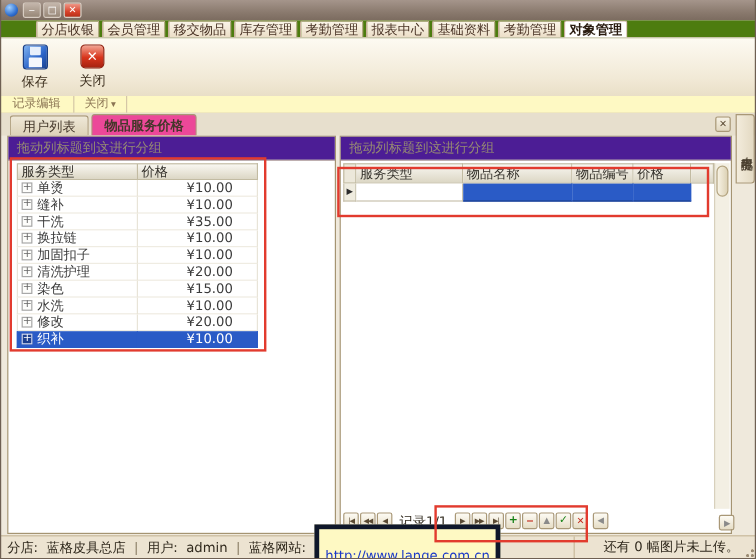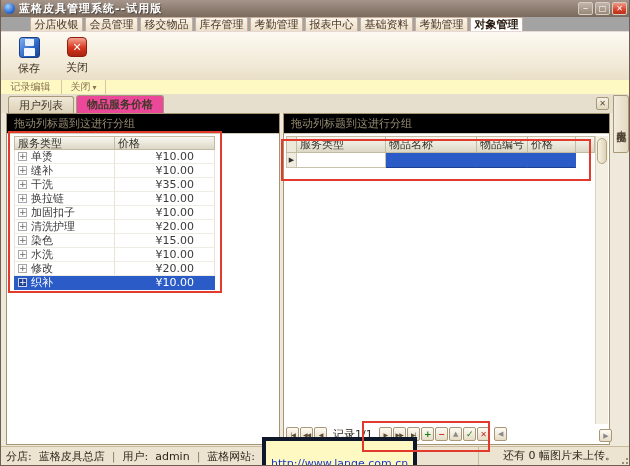--- a/index.html
+++ b/index.html
@@ -21,21 +21,21 @@
   .title-text{color:#fff;font-weight:bold;font-size:11px;letter-spacing:1px;
     text-shadow:1px 1px 1px rgba(0,0,0,.45);flex:1;white-space:nowrap;overflow:hidden;}
   .winbtns{display:flex;gap:2px;}
   .wbtn{width:15px;height:13px;border-radius:2px;border:1px solid #d8cdc2;
     box-sizing:border-box;display:flex;align-items:center;justify-content:center;
     font-size:8px;line-height:1;color:#fff;
     background:linear-gradient(#bdafa4,#92robot826);}
   .wbtn.min,.wbtn.max{background:linear-gradient(#c3b5aa,#988878);}
   .wbtn.close{background:linear-gradient(#f09a8a,#d8442c 60%,#b83018);font-weight:bold;}
   
-  .ribbontabs{left:0;top:17px;width:630px;height:15px;background:#a3a3a3;
+  .ribbontabs{left:0;top:17px;width:630px;height:15px;background:#4d7c0f;
     display:flex;align-items:flex-start;padding-left:30px;box-sizing:border-box;gap:2px;
     border-bottom:1px solid #e6d8d2;}
   .rtab{height:14px;width:53px;text-align:center;line-height:14px;font-size:11px;
     color:#4a3426;background:linear-gradient(#faf4e8,#ecdfc8);
     border:1px solid #c9ae9b;border-bottom:none;border-radius:2px 2px 0 0;box-sizing:border-box;
     white-space:nowrap;overflow:hidden;}
   .rtab.active{background:#fff;font-weight:bold;color:#2a1c10;}
   
   .toolbar{left:0;top:32px;width:630px;height:48px;
     background:linear-gradient(#fdfaf2,#f1e9d6 70%,#e9dfc7);
@@ -69,21 +69,21 @@
     background:linear-gradient(#f6f1e4,#e2d8c0);border:1px solid #a99877;border-radius:2px;
     font-size:8px;color:#5a4a34;display:flex;align-items:center;justify-content:center;box-sizing:border-box;}
   .side-tab{left:613px;top:95px;width:16px;height:58px;box-sizing:border-box;
     background:linear-gradient(90deg,#f3ecdc,#e3d9c2);border:1px solid #a99877;border-radius:0 3px 3px 0;
     writing-mode:vertical-rl;text-align:center;font-size:10px;color:#4a3f2e;
     display:flex;align-items:center;justify-content:center;letter-spacing:1px;}
   
   .panel{background:#fff;border:1px solid #a59472;box-sizing:border-box;}
   .panel-left{left:6px;top:113px;width:274px;height:332px;}
   .panel-right{left:283px;top:113px;width:327px;height:332px;}
-  .groupby{position:absolute;left:0;top:0;right:0;height:20px;background:#000000;
+  .groupby{position:absolute;left:0;top:0;right:0;height:20px;background:#4c1d95;
     border-bottom:1px solid #d2c9b2;color:#968b72;font-size:11px;line-height:20px;
     padding-left:7px;box-sizing:border-box;white-space:nowrap;overflow:hidden;}
   
   .lgrid{position:absolute;left:7px;top:22px;width:201px;}
   .lhead{display:flex;height:14px;}
   .hcell{background:linear-gradient(#f9f7f1,#dcd7c5);border:1px solid #c2bba2;
     border-left:none;box-sizing:border-box;font-size:11px;line-height:13px;padding-left:3px;color:#33302a;}
   .lhead .hcell:first-child{border-left:1px solid #c2bba2;}
   .lrow{display:flex;height:14px;}
   .lcell{box-sizing:border-box;border-right:1px solid #e8e4d8;border-bottom:1px solid #efecE2;
@@ -138,21 +138,20 @@
   
   .annot{border:2px solid #e23b2e;box-sizing:border-box;pointer-events:none;}
   .window-frame{left:0;top:0;width:630px;height:466px;border:1px solid #6e5f52;
     border-top:none;box-sizing:border-box;pointer-events:none;}
 </style>
 </head>
 <body>
 
 <div class="abs titlebar">
   <span class="app-icon"></span>
-  <span class="title-text">蓝格皮具管理系统--试用版</span>
   <div class="winbtns">
     <span class="wbtn min">‒</span>
     <span class="wbtn max">□</span>
     <span class="wbtn close">✕</span>
   </div>
 </div>
 
 <div class="abs ribbontabs">
   <span class="rtab">分店收银</span>
   <span class="rtab">会员管理</span>

